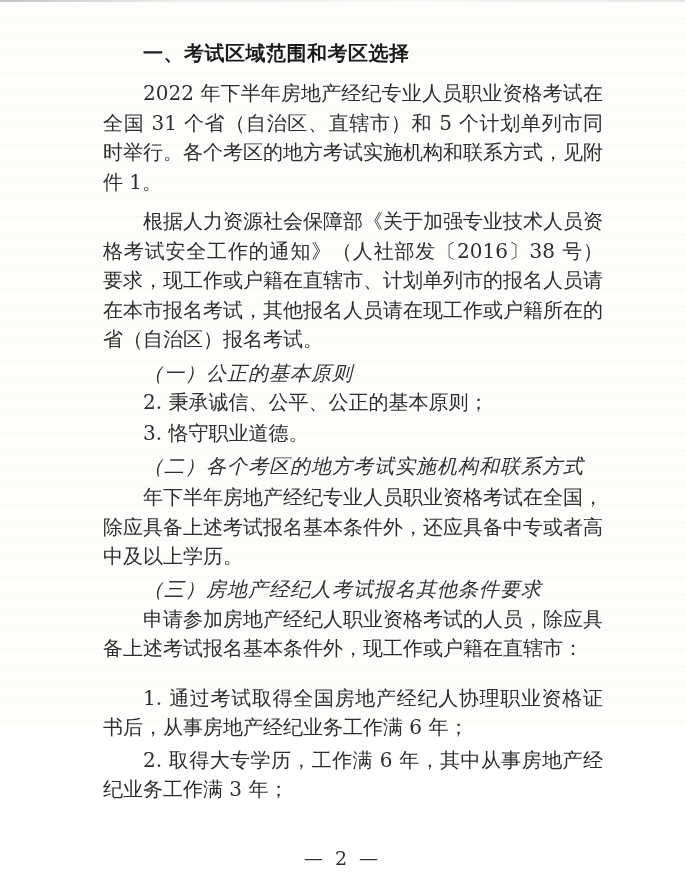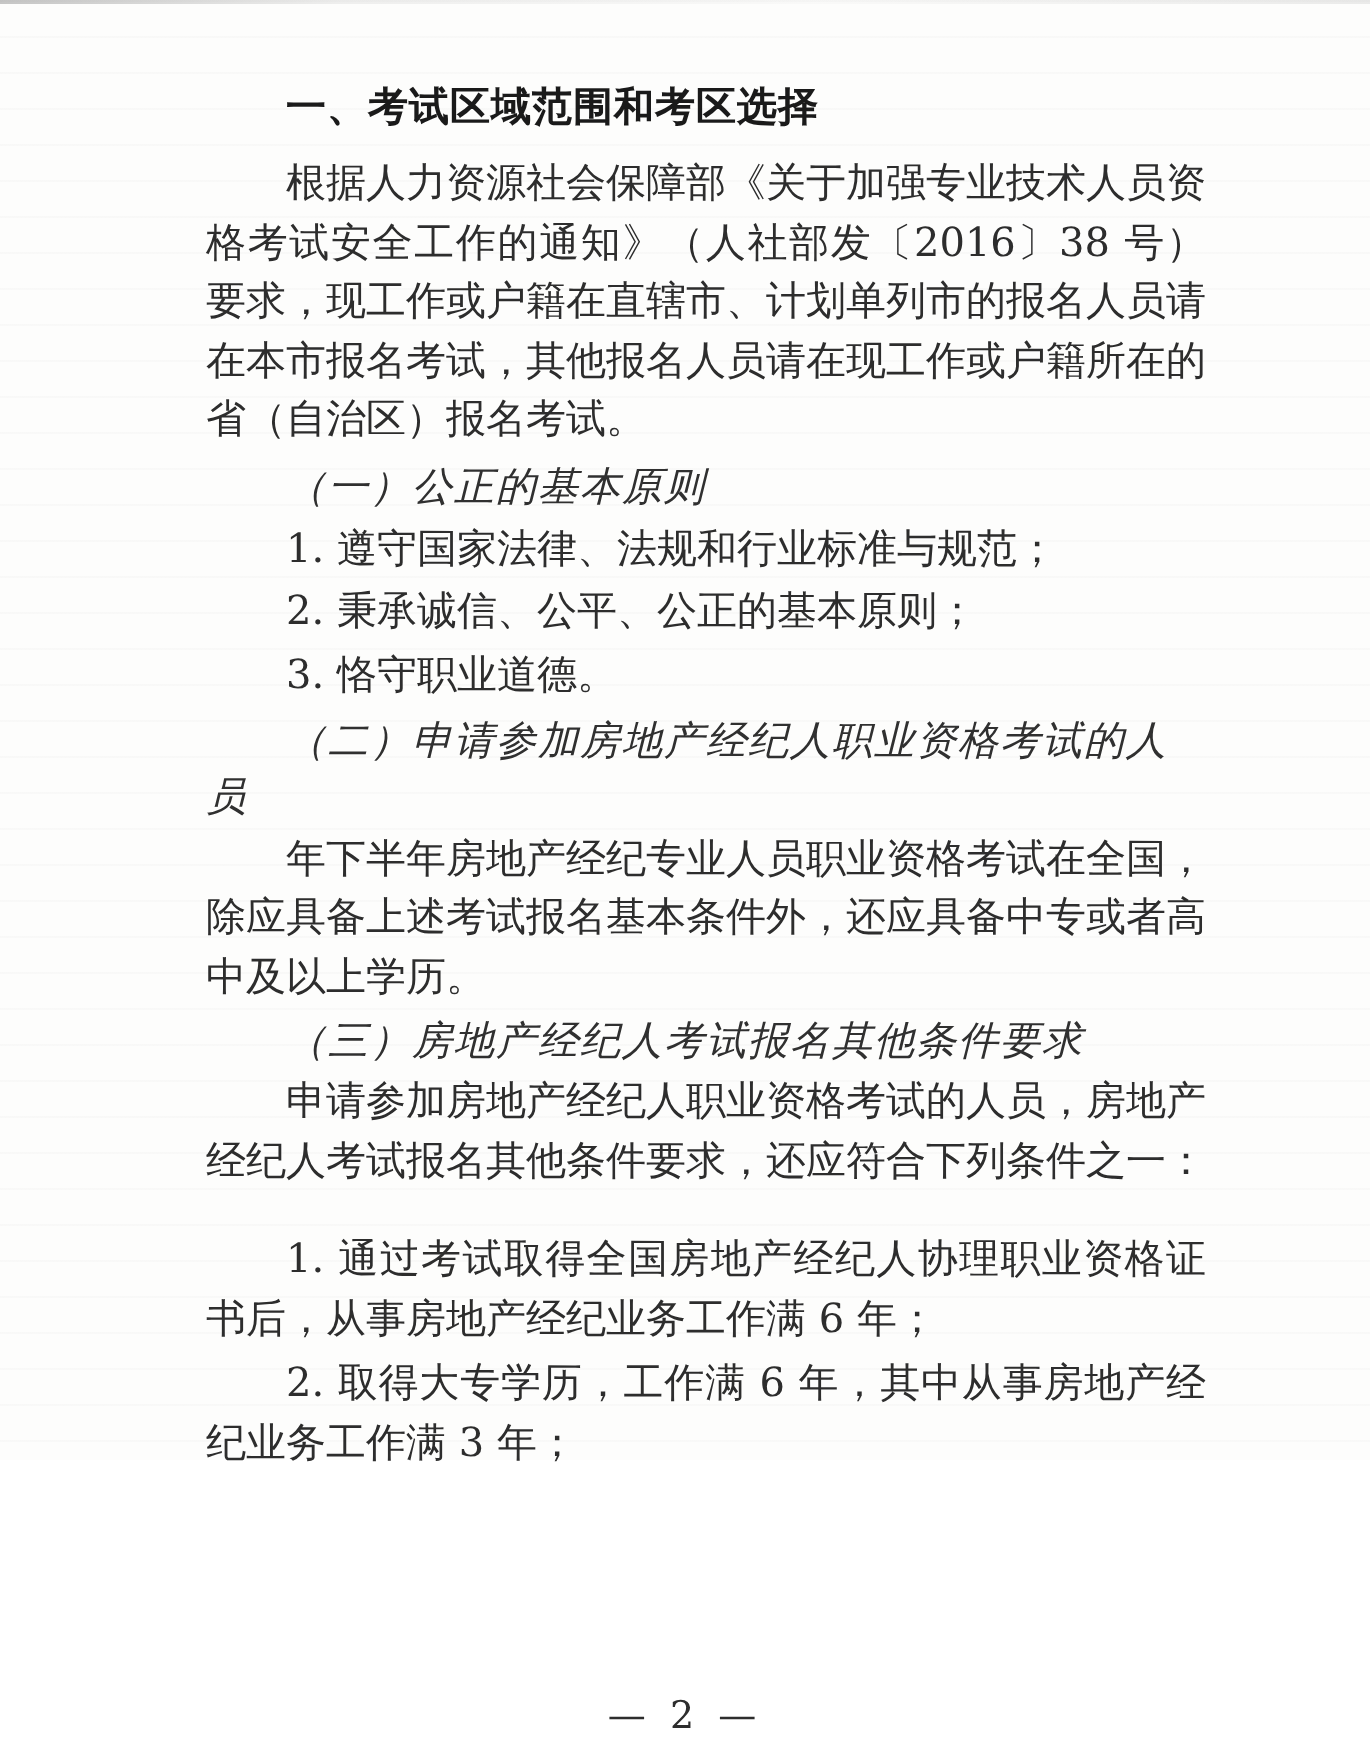--- a/index.html
+++ b/index.html
@@ -76,39 +76,39 @@
   }
 </style>
 </head>
 <body>
 
 <div class="page">
   <div class="content">
 
     <div class="h">一、考试区域范围和考区选择</div>
 
+    <p class="p mt12">2022 年下半年房地产经纪专业人员职业资格考试在全国 31 个省（自治区、直辖市）和 5 个计划单列市同时举行。各个考区的地方考试实施机构和联系方式，见附件 1。</p>
 
     <p class="p mt10">根据人力资源社会保障部《关于加强专业技术人员资格考试安全工作的通知》（人社部发〔2016〕38 号）要求，现工作或户籍在直辖市、计划单列市的报名人员请在本市报名考试，其他报名人员请在现工作或户籍所在的省（自治区）报名考试。</p>
 
 
     <div class="sub mt4">（一）公正的基本原则</div>
 
-    <div class="li mt2">1. 遵守国家法律、法规和行业标准与规范；</div>
 
     <div class="li">2. 秉承诚信、公平、公正的基本原则；</div>
 
     <div class="li">3. 恪守职业道德。</div>
 
-    <div class="sub mt2">（二）申请参加房地产经纪人职业资格考试的人员</div>
+    <div class="sub mt2">（二）各个考区的地方考试实施机构和联系方式</div>
 
     <p class="p mt3">年下半年房地产经纪专业人员职业资格考试在全国，除应具备上述考试报名基本条件外，还应具备中专或者高中及以上学历。</p>
 
     <div class="sub mt3">（三）房地产经纪人考试报名其他条件要求</div>
 
-    <p class="p mt2">申请参加房地产经纪人职业资格考试的人员，房地产经纪人考试报名其他条件要求，还应符合下列条件之一：</p>
+    <p class="p mt2">申请参加房地产经纪人职业资格考试的人员，除应具备上述考试报名基本条件外，现工作或户籍在直辖市：</p>
 
     <p class="p mt6">1. 通过考试取得全国房地产经纪人协理职业资格证书后，从事房地产经纪业务工作满 6 年；</p>
 
     <p class="p mt3">2. 取得大专学历，工作满 6 年，其中从事房地产经纪业务工作满 3 年；</p>
 
   </div>
 
   <div class="pagenum">— 2 —</div>
 </div>
 

